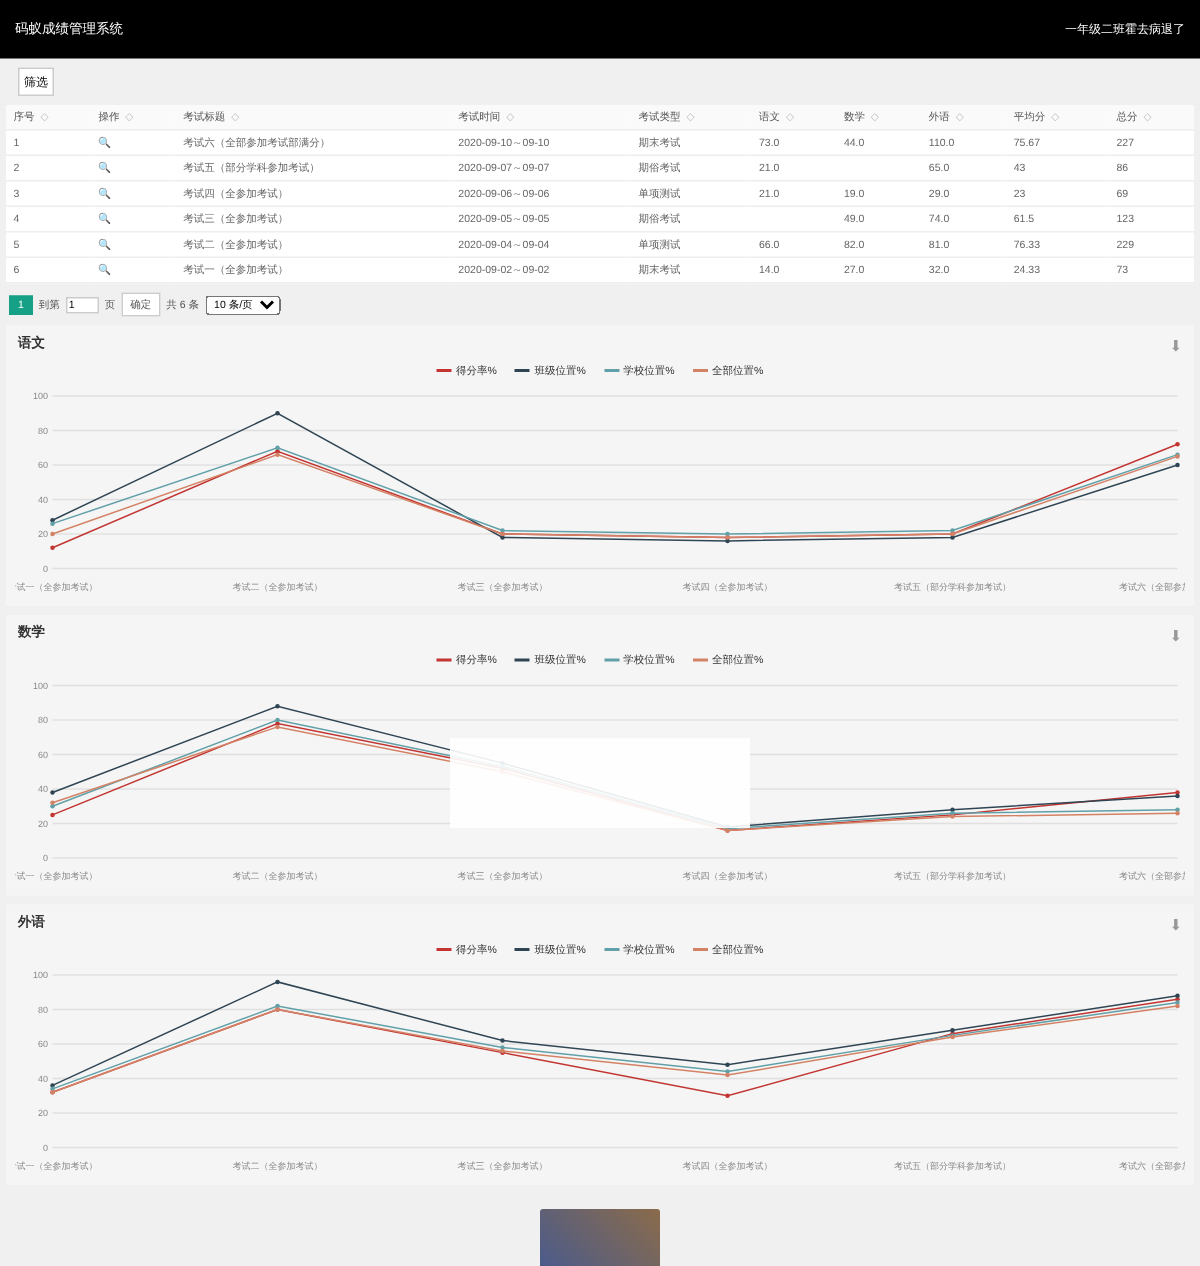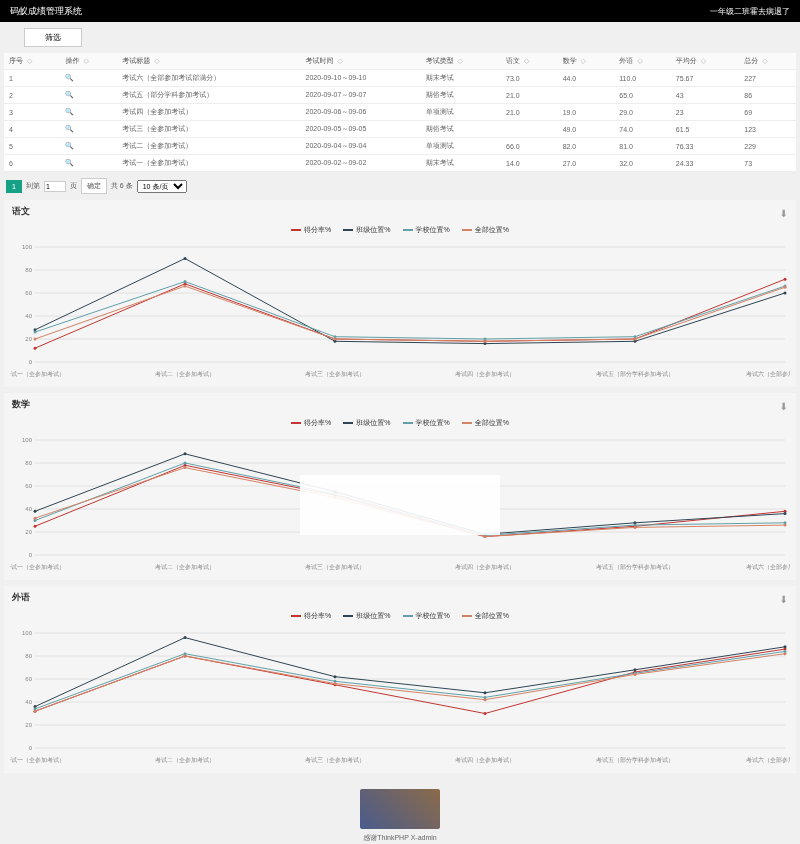--- a/index.html
+++ b/index.html
@@ -1,21 +1,21 @@
 <!DOCTYPE html>
 <html><head>
 <meta charset="utf-8">
 <style>
 *{margin:0;padding:0;box-sizing:border-box}
 body{font-family:-apple-system,"PingFang SC","Microsoft YaHei",sans-serif;font-size:8px;background:#f0f0f0;color:#333}
-.topbar{background:#000;color:#fff;height:22px;display:flex;align-items:center;justify-content:space-between;padding:0 10px}
+.topbar{background:#000;color:#fff;height:39px;display:flex;align-items:center;justify-content:space-between;padding:0 10px}
 .topbar .title{font-size:9px}
 .topbar .right{display:flex;gap:0;font-size:8px}
 .topbar .right span{cursor:pointer}
-.filter-btn{display:inline-block;margin:6px 24px;padding:3px 20px;border:1px solid #ccc;background:#fff;font-size:8px;cursor:pointer}
+.filter-btn{display:inline-block;margin:6px 12px;padding:3px 3px;border:1px solid #ccc;background:#fff;font-size:8px;cursor:pointer}
 .table-wrap{background:#fff;margin:0 4px}
 table{width:100%;border-collapse:collapse;font-size:7px}
 th,td{padding:3px 5px;text-align:left;border-bottom:1px solid #eee;color:#666}
 th{color:#555;font-weight:normal;background:#fafafa}
 th .sort{color:#bbb;margin-left:2px;cursor:pointer}
 .mag{color:#999;cursor:pointer}
 .pager{display:flex;align-items:center;gap:4px;margin:6px;font-size:7px;color:#555}
 .pager .btn{padding:2px 5px;border:1px solid #ccc;background:#fff;cursor:pointer}
 .pager .btn.active{background:#16a085;color:#fff;border-color:#16a085}
 .pager input{width:22px;padding:1px;font-size:7px;border:1px solid #ccc}

